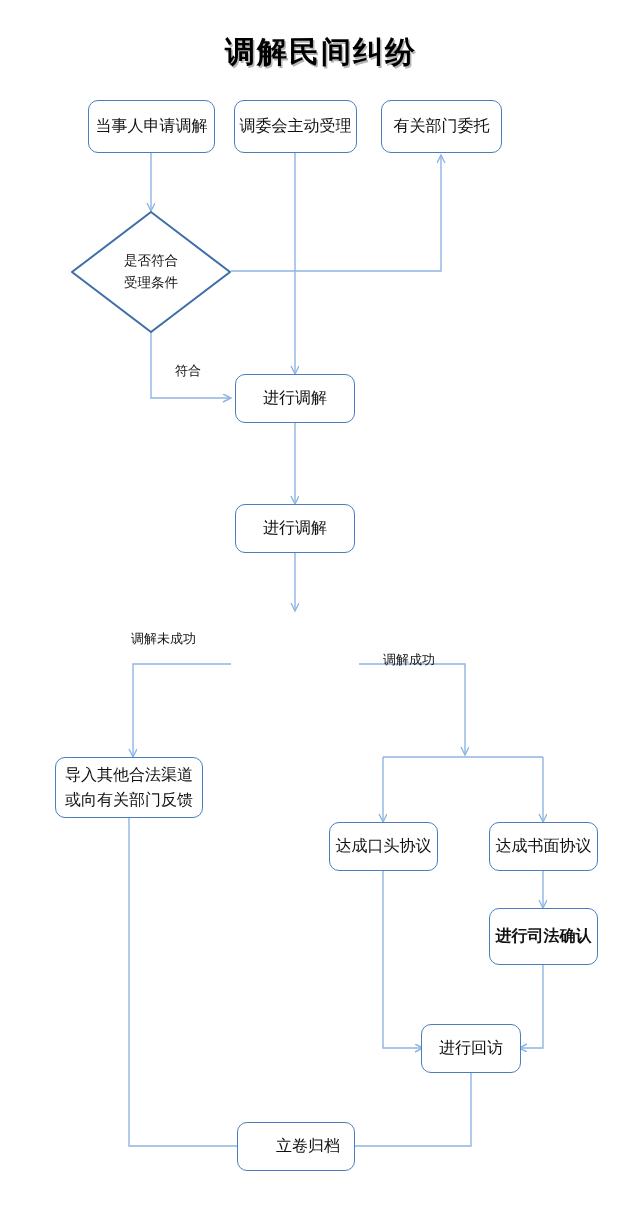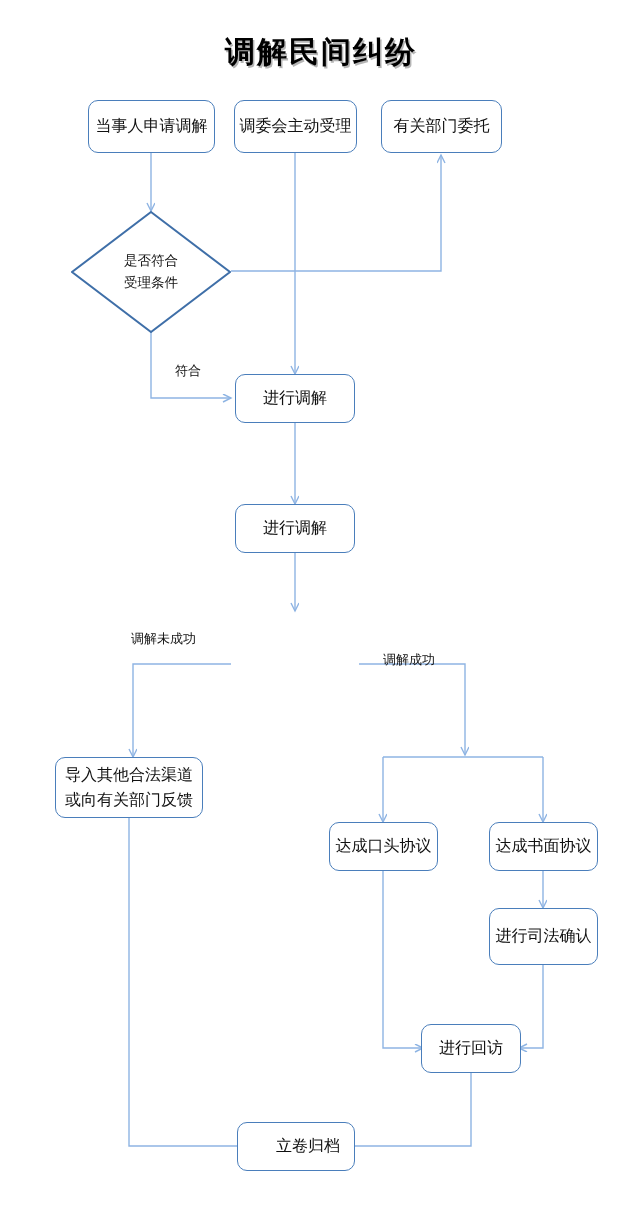--- a/index.html
+++ b/index.html
@@ -107,21 +107,21 @@
   </div>
 
   <div class="node" style="left:329px;top:822px;width:109px;height:49px;">
     <span class="lbl">达成口头协议</span>
   </div>
 
   <div class="node" style="left:489px;top:822px;width:109px;height:49px;">
     <span class="lbl">达成书面协议</span>
   </div>
 
-  <div class="node" style="left:489px;top:908px;width:109px;height:57px;">
+  <div class="node" style="left:489px;top:908px;width:109px;height:57px;font-weight:bold;">
     <span class="lbl">进行司法确认</span>
   </div>
 
   <div class="node" style="left:421px;top:1024px;width:100px;height:49px;">
     <span class="lbl">进行回访</span>
   </div>
 
   <div class="node" style="left:237px;top:1122px;width:118px;height:49px;padding-left:24px;">
     <span class="lbl">立卷归档</span>
   </div>

